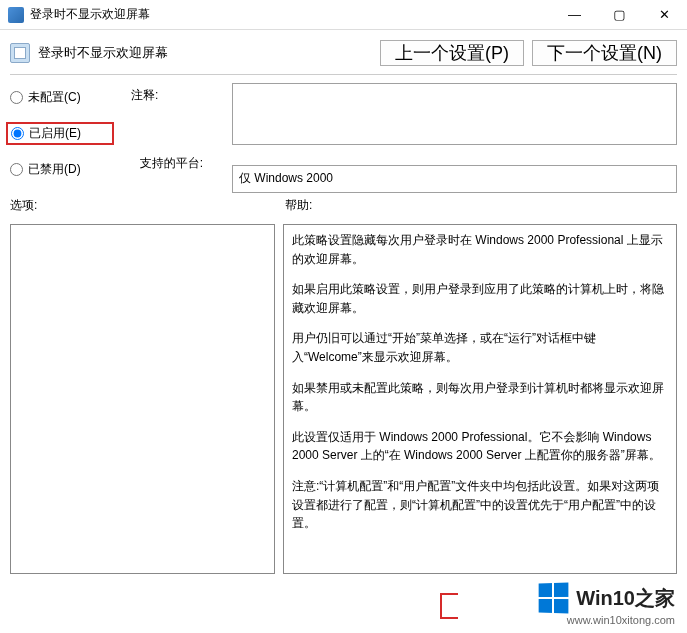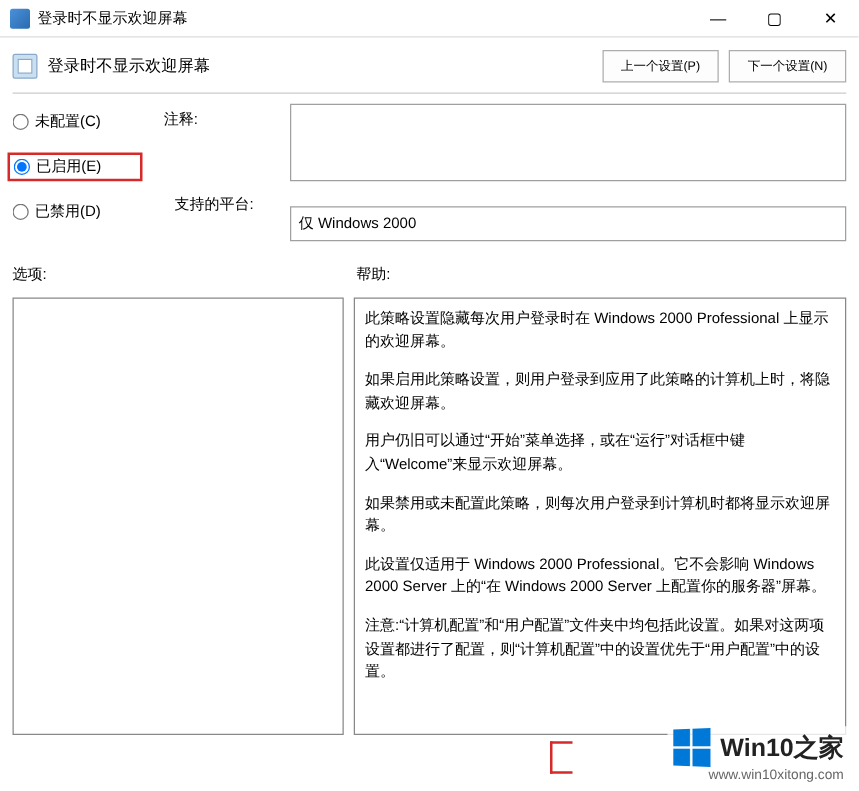--- a/index.html
+++ b/index.html
@@ -53,21 +53,21 @@
       background:#fff;
       border:1px solid #8aa9c9;
     }
     .policy-name { flex: 1; font-size: 13px; }
     .nav-btn {
       height: 26px;
       padding: 0 14px;
       margin-left: 8px;
       background: #fdfdfd;
       border: 1px solid #adadad;
-      font-size: 10px;
+      font-size: 18px;
       cursor: pointer;
     }
 
     hr.sep { border: none; border-top: 1px solid #ccc; margin: 2px 10px 8px 10px; }
 
     .main-grid {
       display: grid;
       grid-template-columns: 100px 80px 1fr;
       padding: 0 10px;
       column-gap: 21px;
@@ -105,21 +105,21 @@
     .lbl-platform { grid-column: 2; text-align: right; padding-right: 8px; padding-top: 10px; }
 
     .lower {
       display: flex;
       padding: 10px;
       gap: 8px;
     }
     .lower-labels { 
       display:flex; 
       padding: 0 10px;
-      margin-top: 18px;
+      margin-top: 4px;
     }
     .lower-labels .l { width: 275px; }
     .options-panel {
       width: 265px;
       height: 350px;
       border: 1px solid #888;
       background: #fff;
     }
     .help-panel {
       flex: 1;

